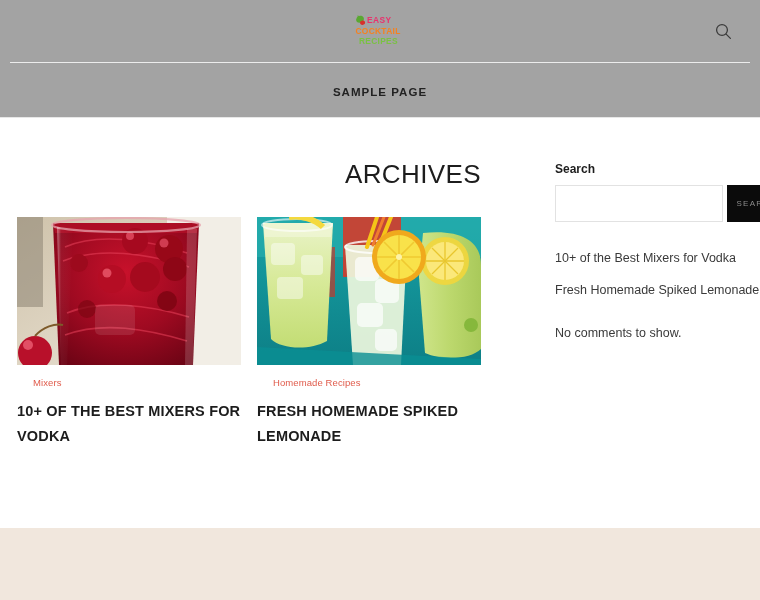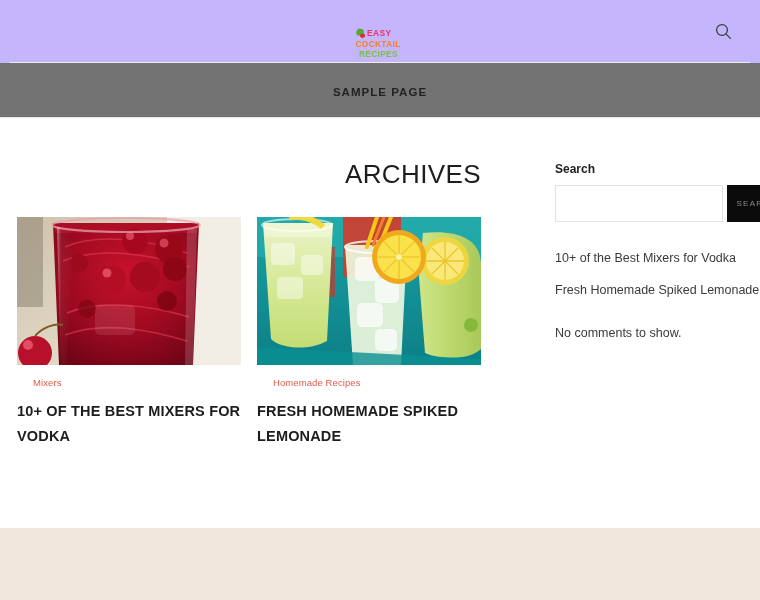--- a/index.html
+++ b/index.html
@@ -26,23 +26,23 @@
     display: flex;
     flex-direction: column;
   }
 
   
   .site-header {
     position: relative;
     height: 63px;
     flex: 0 0 63px;
     display: flex;
-    align-items: flex-end;
+    align-items: center;
     justify-content: center;
-    background: #c4b5fd;
+    background: #a3a3a3;
   }
   .site-header::after {
     content: "";
     position: absolute;
     left: 10px;
     right: 10px;
     bottom: 0;
     height: 1px;
     background: #ececec;
   }
@@ -73,21 +73,21 @@
   .header-search-btn svg { display: block; }
 
   
   .site-nav {
     position: relative;
     height: 55px;
     flex: 0 0 55px;
     display: flex;
     align-items: center;
     justify-content: center;
-    background: #737373;
+    background: #a3a3a3;
   }
   .site-nav::after {
     content: "";
     position: absolute;
     left: 0;
     right: 0;
     bottom: 0;
     height: 1px;
     background: #e7e7e7;
   }

